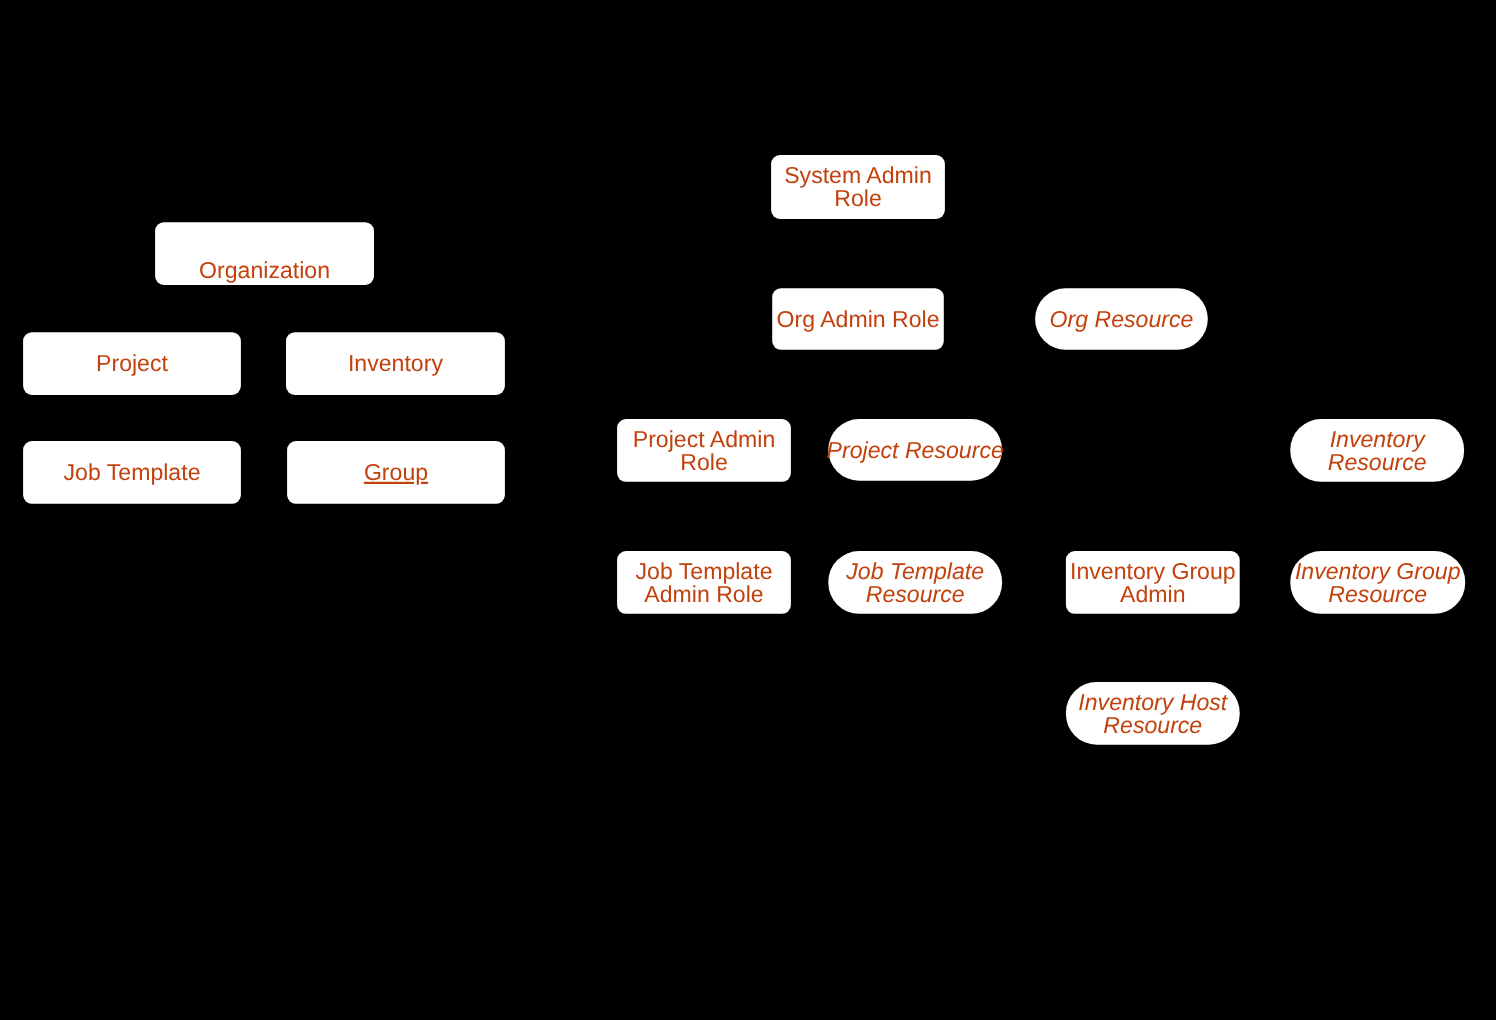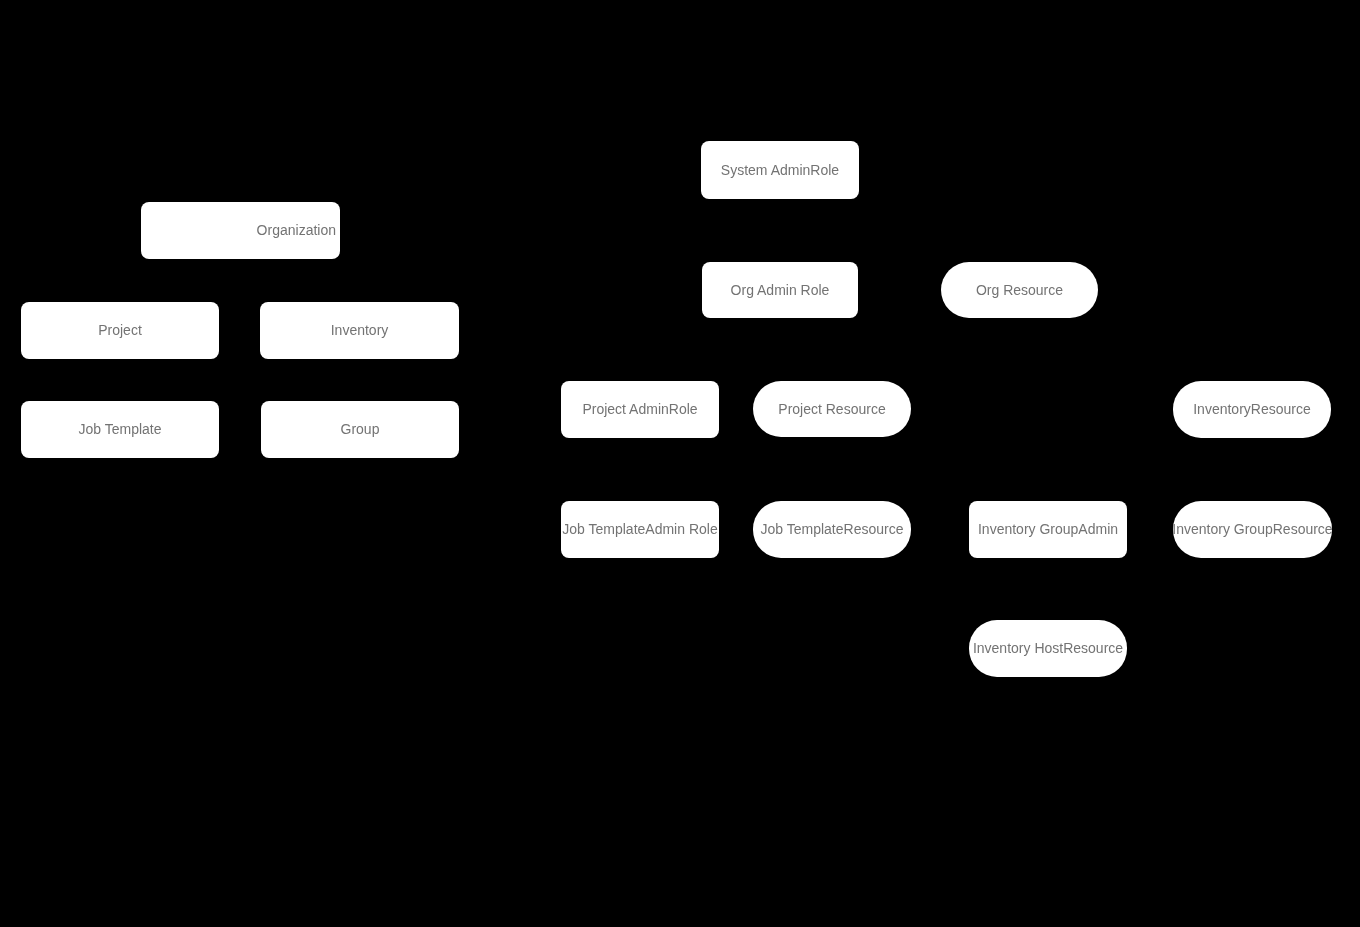--- a/index.html
+++ b/index.html
@@ -11,34 +11,34 @@
     position: relative;
     width: 1360px;
     height: 927px;
     background: #000000;
     overflow: hidden;
     font-family: "Liberation Sans", "DejaVu Sans", sans-serif;
   }
   .node {
     position: absolute;
     background: #ffffff;
-    color: #737373;
+    color: #c2410c;
     display: flex;
-    flex-direction: row;
+    flex-direction: column;
     align-items: center;
     justify-content: center;
     text-align: center;
-    font-size: 14px;
+    font-size: 21px;
     line-height: 21px;
     box-sizing: border-box;
     padding: 2px 4px;
   }
   .node span { display: block; white-space: nowrap; }
   .rect    { border-radius: 8px; }
-  .stadium { border-radius: 28px; }
+  .stadium { border-radius: 28px; font-style: italic; }
 </style>
 </head>
 <body>
 
 <div id="canvas">
 
   <div class="node rect" style="left:141px; top:202px; width:199px; height:57px;justify-content:flex-end;">
     <span>Organization</span>
   </div>
 
@@ -47,21 +47,21 @@
   </div>
 
   <div class="node rect" style="left:260px; top:302px; width:199px; height:57px;">
     <span>Inventory</span>
   </div>
 
   <div class="node rect" style="left:21px; top:401px; width:198px; height:57px;">
     <span>Job Template</span>
   </div>
 
-  <div class="node rect" style="left:261px; top:401px; width:198px; height:57px;">
+  <div class="node rect" style="left:261px; top:401px; width:198px; height:57px;text-decoration:underline;">
     <span>Group</span>
   </div>
 
 
   <div class="node rect" style="left:701px; top:141px; width:158px; height:58px;">
     <span>System Admin</span>
     <span>Role</span>
   </div>
 
   <div class="node rect" style="left:702px; top:262px; width:156px; height:56px;align-items:center;">

